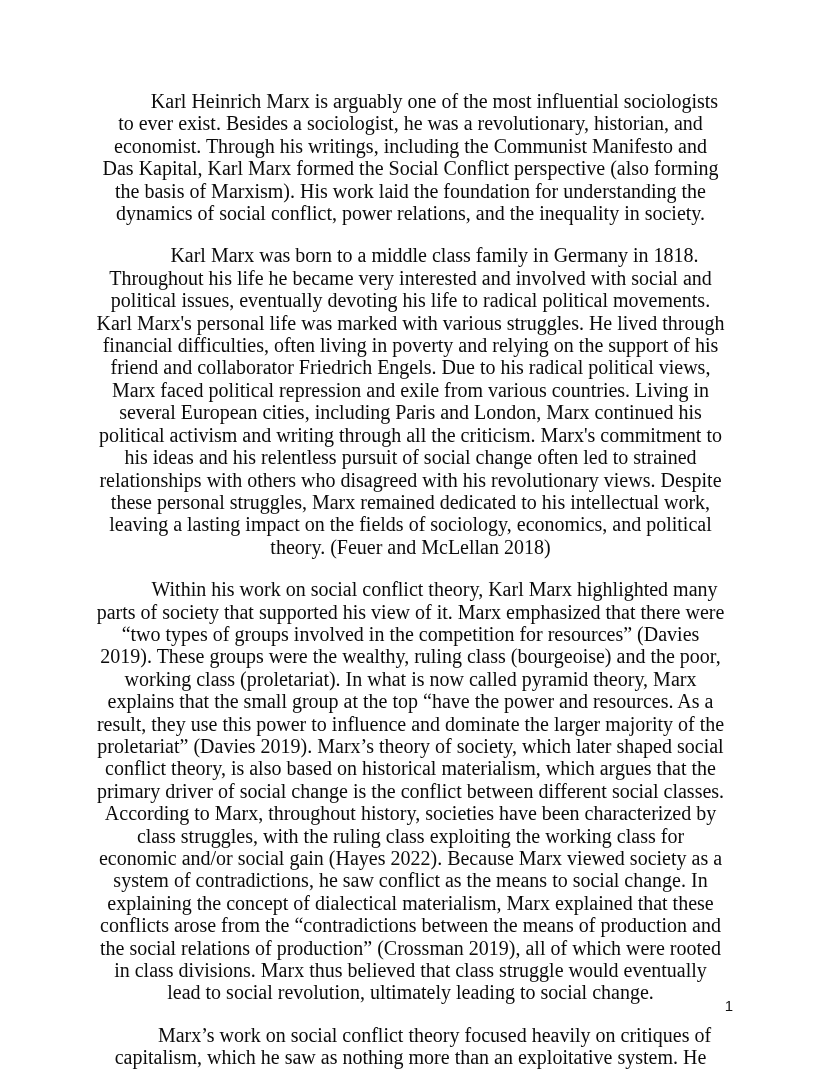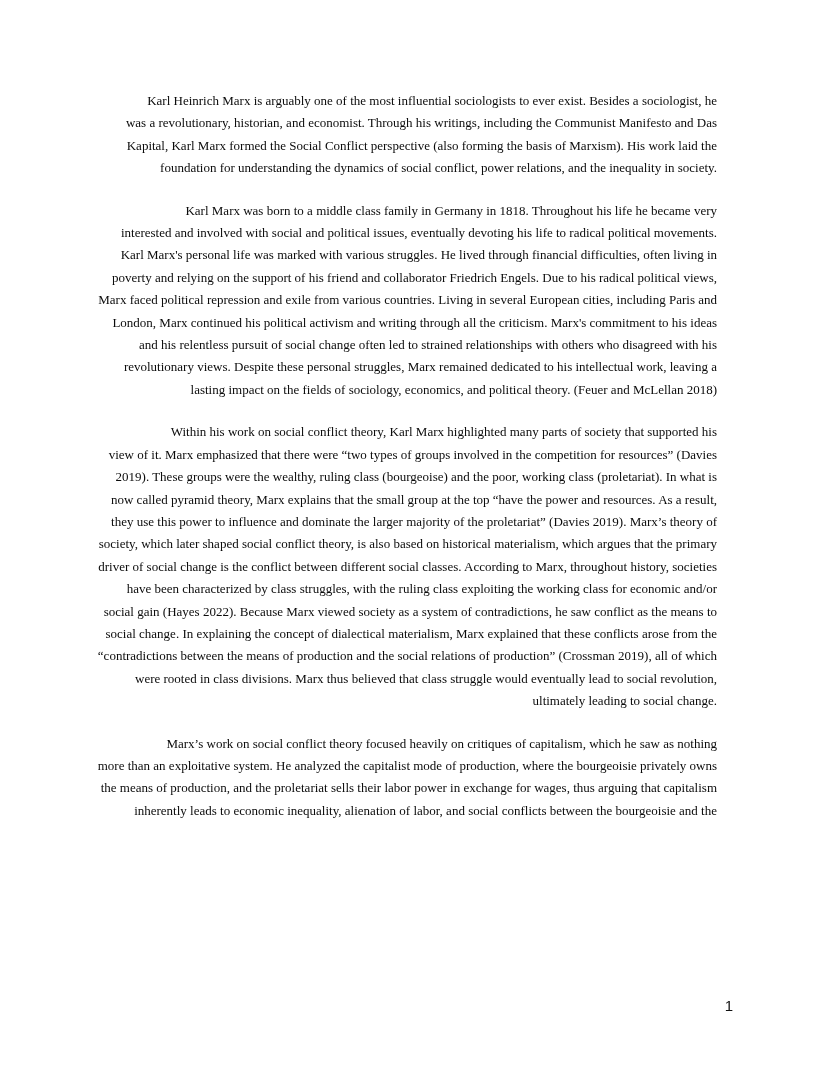--- a/index.html
+++ b/index.html
@@ -16,25 +16,25 @@
     font-family: "Liberation Serif", serif;
     overflow: hidden;
   }
   .essay-body {
     position: absolute;
     left: 96px;
     top: 90px;
     width: 637px;
   }
   p.para {
-    margin: 0 16px 20px 0;
-    font-size: 13px;
+    margin: 0 8px 20px 0;
+    font-size: 20px;
     line-height: 22.4px;
     text-indent: 48px;
-    text-align: right;
+    text-align: center;
     color: #0b0b0b;
   }
   p.para:last-child {
     margin-bottom: 0;
     font-family: Liberation Serif, serif;
   }
   .seg-italic {
   }
   .page-number {
     position: absolute;

